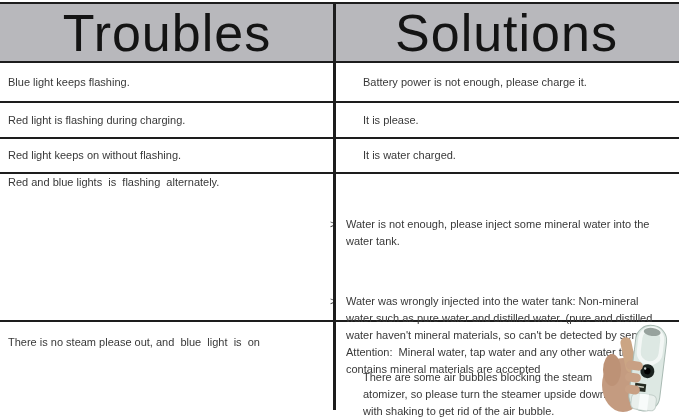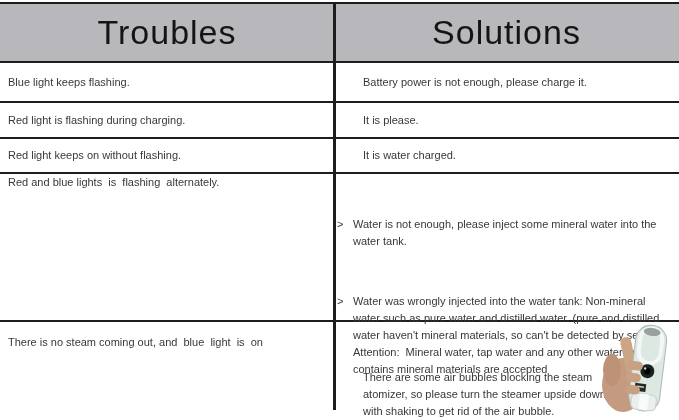--- a/index.html
+++ b/index.html
@@ -23,42 +23,42 @@
     margin-top:2px;
     height:61px;
     background:#b8b8bc;
     border-top:2px solid #1d1d1d;
     border-bottom:2px solid #1d1d1d;
     box-sizing:border-box;
     display:flex;
   }
   .h-cell{
     display:flex;align-items:center;justify-content:center;
-    font-size:34px;
+    font-size:52px;
     letter-spacing:1px;
     color:#141414;
   }
   .h-cell.left{width:334px;}
   .h-cell.right{flex:1;}
   .row{
     display:flex;
     border-bottom:2px solid #1d1d1d;
     box-sizing:border-box;
     font-size:11px;
     line-height:17px;
   }
   .row.last{border-bottom:none;}
   .r1{height:40px;}
   .r2{height:36px;}
   .r3{height:35px;}
   .r4{height:148px;}
   .r5{height:98px;}
   .cell{box-sizing:border-box;white-space:pre-wrap;}
   .cell.left{width:334px;padding-left:8px;padding-right:14px;}
-  .cell.right{flex:1;padding-left:29px;padding-right:8px;}
+  .cell.right{flex:1;padding-left:29px;padding-right:15px;}
   .row.mid{align-items:center;}
   .row.mid .cell{display:flex;align-items:center;height:100%;}
   .r4 .cell.left{}
   .r4 .cell.right{padding-top:8px;padding-left:11px;}
   .r5 .cell.left{padding-top:12px;}
   .r5 .cell.right{padding-top:13px;}
   .bullet{display:flex;margin-bottom:9px;}
   .bullet .marker{width:16px;flex:none;}
   .bullet .btext{width:318px;white-space:pre-wrap;}
   .para{width:252px;white-space:pre-wrap;}
@@ -103,21 +103,21 @@
         <span class="btext">Water is not enough, please inject some mineral water into the water tank.</span>
       </div>
       <div class="bullet">
         <span class="marker">&gt;</span>
         <span class="btext">Water was wrongly injected into the water tank: Non-mineral water such as pure water and distilled water. (pure and distilled water haven't mineral materials, so can't be detected by sensor) Attention:  Mineral water, tap water and any other water that contains mineral materials are accepted</span>
       </div>
     </div>
   </div>
 
   <div class="row r5 last">
-    <div class="cell left">There is no steam coming out, and  blue  light  is  on</div>
+    <div class="cell left">There is no steam please out, and  blue  light  is  on</div>
     <div class="cell right">
       <div class="para">There are some air bubbles blocking the steam atomizer, so please turn the steamer upside down with shaking to get rid of the air bubble.</div>
     </div>
   </div>
 
   <svg class="device" width="80" height="92" viewBox="0 0 80 92" xmlns="http://www.w3.org/2000/svg">
 
     <g>
       <ellipse cx="25" cy="61" rx="21" ry="27" fill="#c49b80"></ellipse>
       <rect x="25" y="13" width="11" height="36" rx="5.5" fill="#cba584" transform="rotate(-12 30 31)"></rect>

